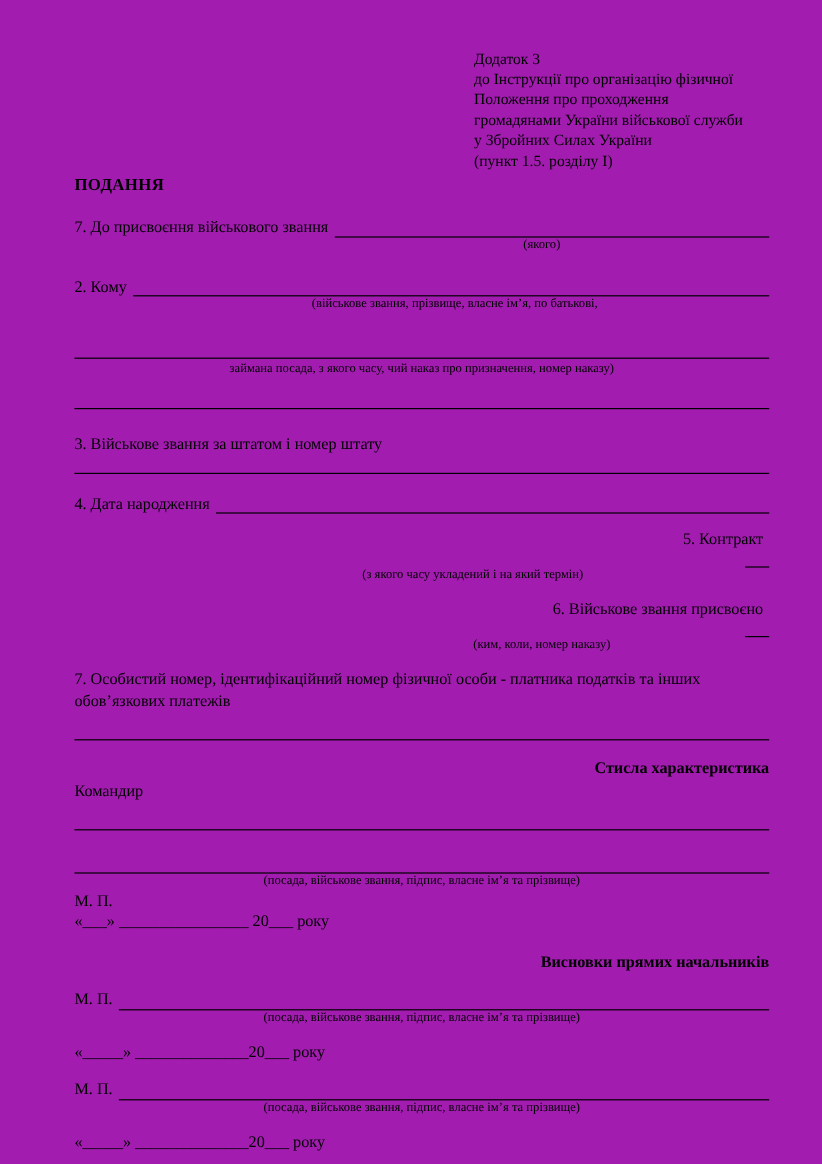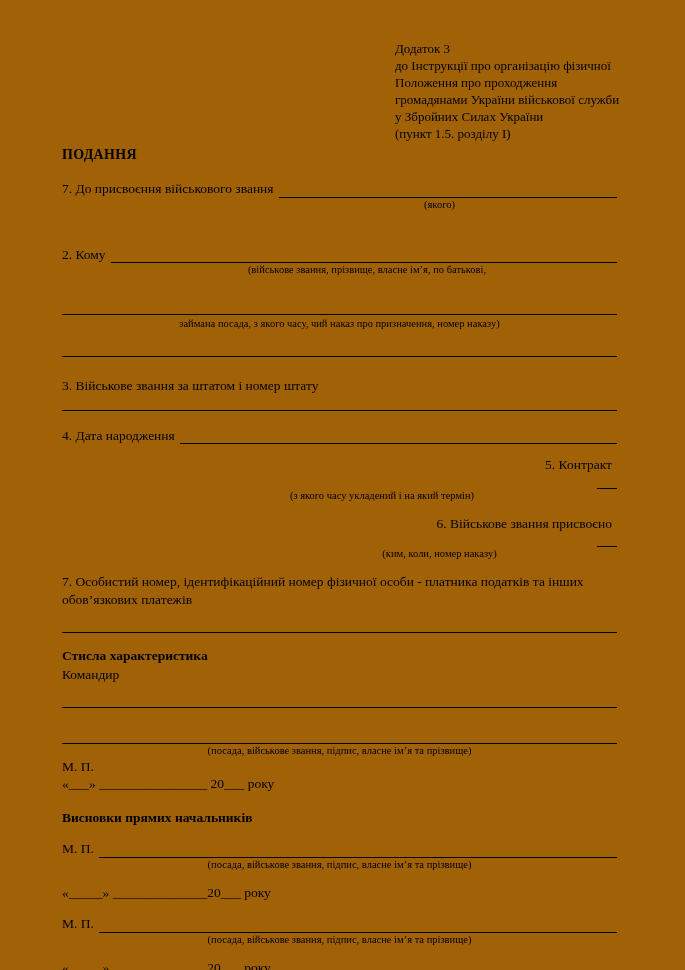--- a/index.html
+++ b/index.html
@@ -1,26 +1,26 @@
 <!DOCTYPE html>
 <html><head>
 <meta charset="utf-8">
 <style>
   * { box-sizing: border-box; }
   html, body { margin: 0; padding: 0; background: #ffffff; }
   .page {
     position: relative;
     width: 685px;
     height: 970px;
-    background: #a16207;
+    background: #a21caf;
     color: #000000;
     font-family: "Liberation Serif", serif;
     font-size: 13.5px;
     line-height: 1.3;
-    padding: 40px 68px 0 62px;
+    padding: 40px 44px 0 62px;
     overflow: hidden;
   }
   .annex {
     margin-left: 333px;
     font-size: 13px;
     line-height: 17px;
   }
   .annex div { white-space: nowrap; }
   .doc-title {
     text-align: left;
@@ -47,30 +47,30 @@
   .fullline {
     border-bottom: 1px solid #000;
     height: 14px;
   }
   .caption {
     font-size: 10.5px;
     line-height: 14px;
     text-align: center;
   }
   .section-title {
-    text-align: left;
+    text-align: right;
     font-weight: bold;
     font-size: 13.5px;
   }
   .mt4  { margin-top: 2px; }
   .mt10 { margin-top: 10px; }
   .mt12 { margin-top: 12px; flex-direction: column; }
   .mt14 { margin-top: 14px; }
   .mt16 { margin-top: 16px; }
-  .mt18 { margin-top: 34px; }
+  .mt18 { margin-top: 18px; }
   .mt20 { margin-top: 20px; }
   .mt22 { margin-top: 22px; }
   .mt24 { margin-top: 24px; }
   .indent200 { margin-left: 200px; }
   .indent55  { margin-left: 55px; text-align: center; }
   .indent85  { margin-left: 85px; }
   .indent200c { margin-left: 200px; }
 </style>
 </head>
 <body>

